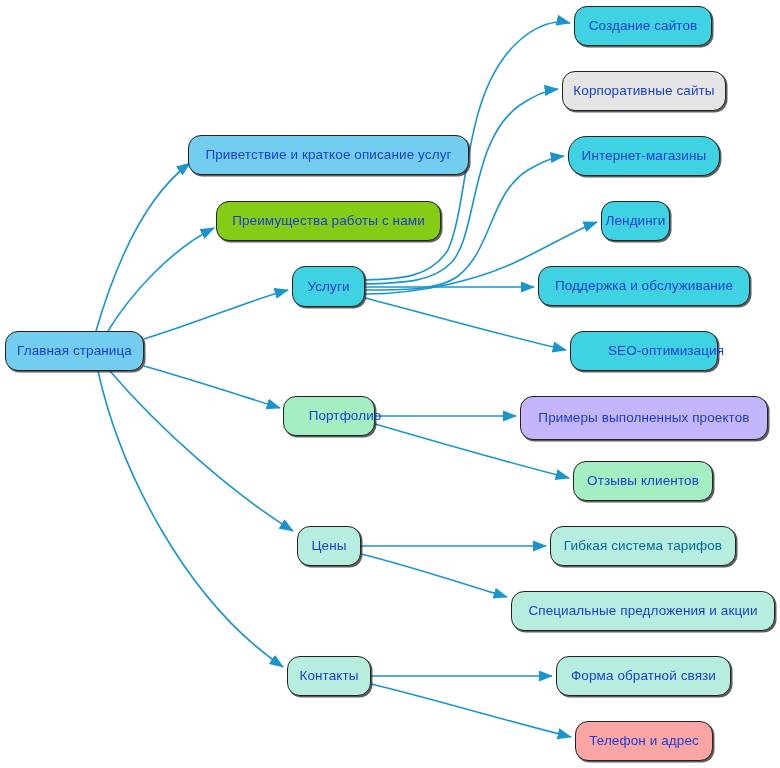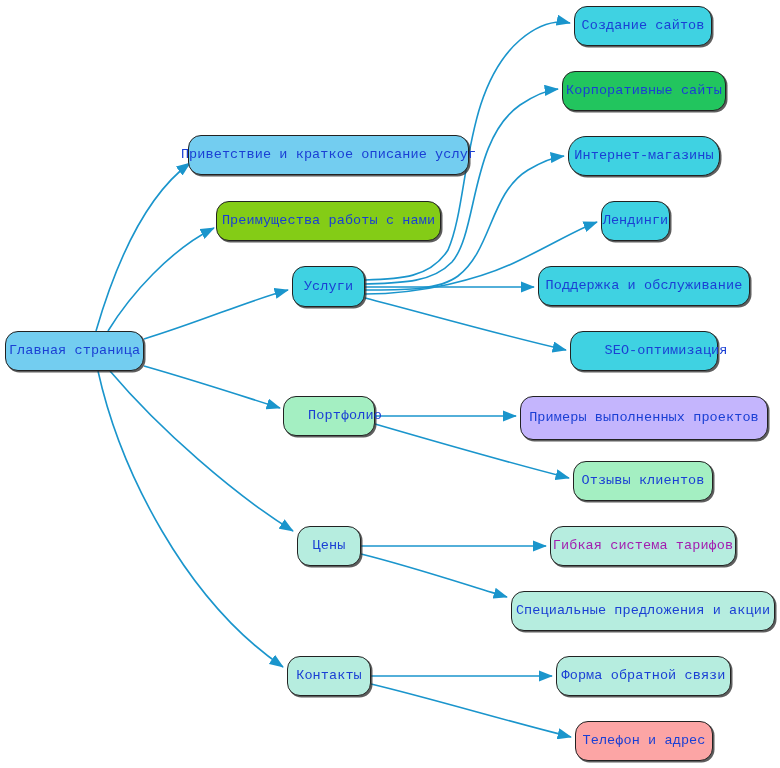--- a/index.html
+++ b/index.html
@@ -36,21 +36,20 @@
     border-radius: 13px;
     white-space: nowrap;
     box-shadow: 1.5px 1.5px 0 rgba(40,40,40,0.75);
   }
   .node-label {
     font-size: 13.5px;
     line-height: 1;
     letter-spacing: 0.1px;
     color: #1a3fd4;
     user-select: none;
-    font-family: Liberation Mono, monospace;
   }
 </style>
 </head>
 <body>
 
 <div id="diagram-root">
   <svg id="edge-layer" viewBox="0 0 780 768" width="780" height="768" xmlns="http://www.w3.org/2000/svg">
     <defs>
       <marker id="arrowhead" markerWidth="9" markerHeight="7" refX="8.4" refY="3.5" orient="auto" markerUnits="strokeWidth">
         <polygon points="0 0, 9 3.5, 0 7" fill="#1a95cc"></polygon>
@@ -86,21 +85,21 @@
       </div>
       <div class="node" style="left: 216px; top: 201px; width: 225px; height: 40px; background: #84cc16; border-color: rgb(34, 34, 34);">
         <span class="node-label" style="color: rgb(26, 63, 212);">Преимущества работы с нами</span>
       </div>
       <div class="node" style="left: 292px; top: 266px; width: 73px; height: 41px; background: rgb(63, 210, 226); border-color: rgb(34, 34, 34);">
         <span class="node-label" style="color: rgb(26, 63, 212);">Услуги</span>
       </div>
       <div class="node" style="left: 574px; top: 6px; width: 138px; height: 40px; background: rgb(63, 210, 226); border-color: rgb(34, 34, 34);">
         <span class="node-label" style="color: rgb(26, 63, 212);">Создание сайтов</span>
       </div>
-      <div class="node" style="left: 562px; top: 71px; width: 164px; height: 40px; background: #22c55e; border-color: rgb(34, 34, 34);">
+      <div class="node" style="left: 562px; top: 71px; width: 164px; height: 40px; background: #e5e5e5; border-color: rgb(34, 34, 34);">
         <span class="node-label" style="color: rgb(26, 63, 212);">Корпоративные сайты</span>
       </div>
       <div class="node" style="left: 568px; top: 136px; width: 152px; height: 40px; background: rgb(63, 210, 226); border-color: rgb(34, 34, 34); border-radius: 18px;">
         <span class="node-label" style="color: rgb(26, 63, 212);">Интернет-магазины</span>
       </div>
       <div class="node" style="left: 601px; top: 201px; width: 69px; height: 40px; background: rgb(63, 210, 226); border-color: rgb(34, 34, 34);">
         <span class="node-label" style="color: rgb(26, 63, 212);">Лендинги</span>
       </div>
       <div class="node" style="left: 538px; top: 266px; width: 212px; height: 40px; background: rgb(63, 210, 226); border-color: rgb(34, 34, 34);">
         <span class="node-label" style="color: rgb(26, 63, 212);">Поддержка и обслуживание</span>
@@ -114,21 +113,21 @@
       <div class="node" style="left: 520px; top: 396px; width: 248px; height: 44px; background: #c4b5fd; border-color: rgb(34, 34, 34);">
         <span class="node-label" style="color: rgb(26, 63, 212);">Примеры выполненных проектов</span>
       </div>
       <div class="node" style="left: 573px; top: 461px; width: 140px; height: 40px; background: rgb(164, 239, 194); border-color: rgb(34, 34, 34);">
         <span class="node-label" style="color: rgb(26, 63, 212);">Отзывы клиентов</span>
       </div>
       <div class="node" style="left: 297px; top: 526px; width: 64px; height: 40px; background: rgb(182, 237, 223); border-color: rgb(34, 34, 34);">
         <span class="node-label" style="color: rgb(26, 63, 212);">Цены</span>
       </div>
       <div class="node" style="left: 550px; top: 526px; width: 186px; height: 40px; background: rgb(182, 237, 223); border-color: rgb(34, 34, 34);">
-        <span class="node-label" style="color: #a21caf;">Гибкая система тарифов</span>
+        <span class="node-label" style="color: #0369a1;">Гибкая система тарифов</span>
       </div>
       <div class="node" style="left: 511px; top: 591px; width: 264px; height: 40px; background: rgb(182, 237, 223); border-color: rgb(34, 34, 34);">
         <span class="node-label" style="color: rgb(26, 63, 212);">Специальные предложения и акции</span>
       </div>
       <div class="node" style="left: 287px; top: 656px; width: 84px; height: 40px; background: rgb(182, 237, 223); border-color: rgb(34, 34, 34);">
         <span class="node-label" style="color: rgb(26, 63, 212);">Контакты</span>
       </div>
       <div class="node" style="left: 556px; top: 656px; width: 175px; height: 40px; background: rgb(182, 237, 223); border-color: rgb(34, 34, 34);">
         <span class="node-label" style="color: rgb(26, 63, 212);">Форма обратной связи</span>
       </div>

